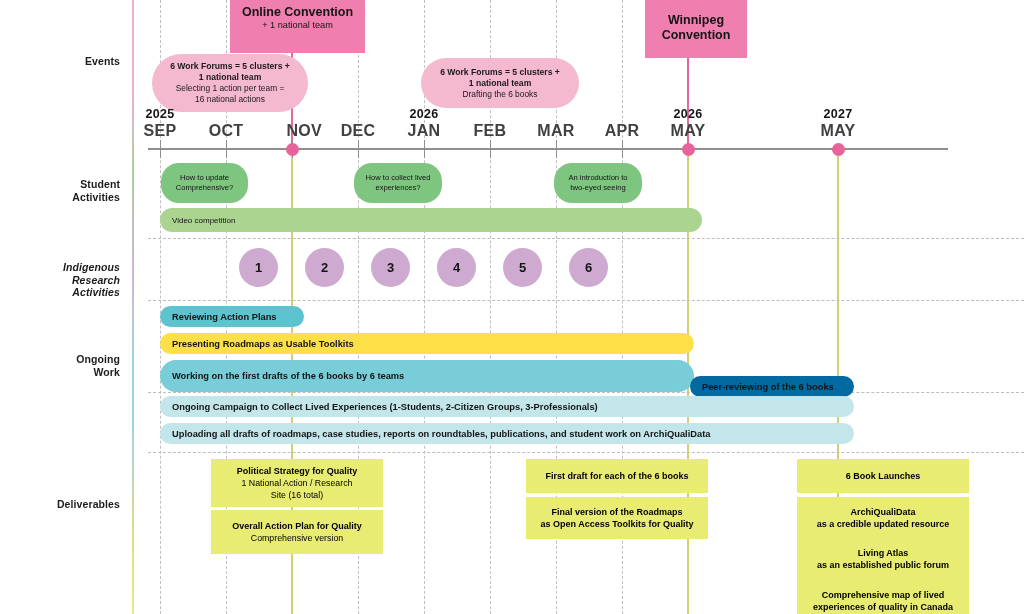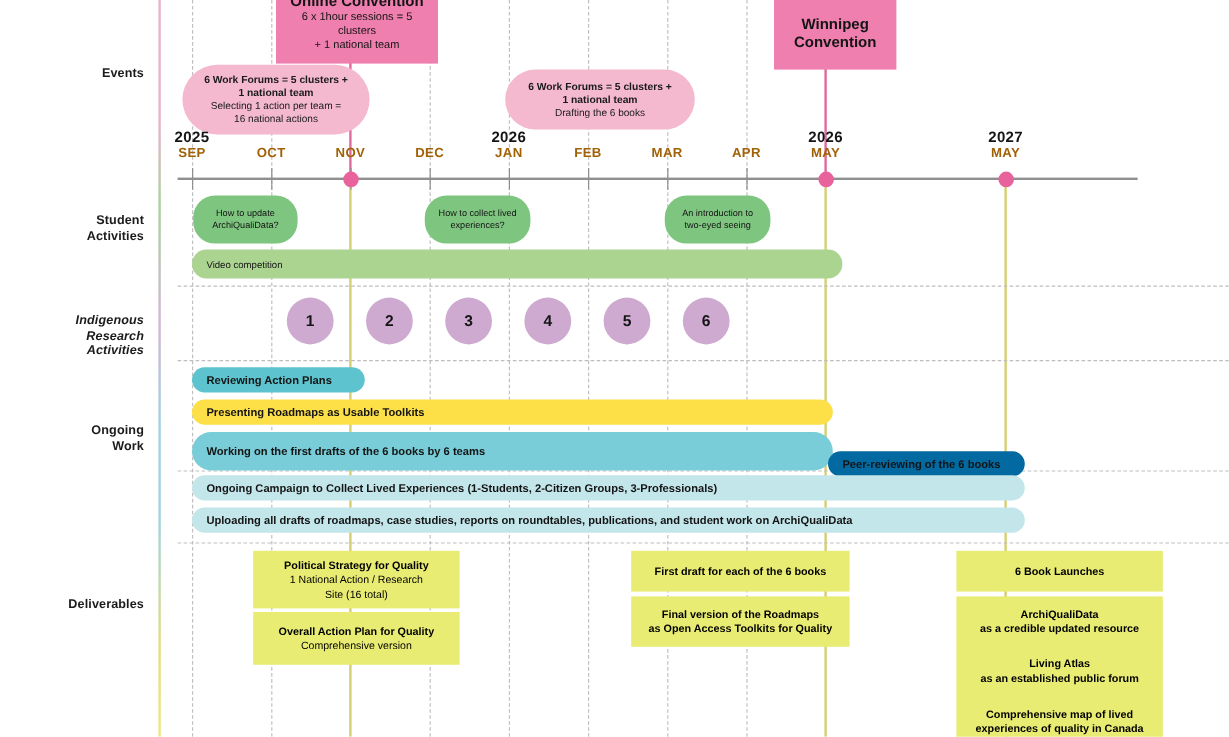--- a/index.html
+++ b/index.html
@@ -43,21 +43,21 @@
   
   .axis-line{
     position:absolute;left:148px;width:800px;top:148px;height:2px;
     background:#8f8f8f;
   }
   .tick{
     position:absolute;width:1px;height:18px;background:#8f8f8f;top:140px;
   }
   .mlabel{
     position:absolute;text-align:center;width:60px;
-    font-weight:bold;font-size:11px;color:#a16207;letter-spacing:.3px;
+    font-weight:bold;font-size:16px;color:#404040;letter-spacing:.3px;
   }
   .ylabel{
     position:absolute;text-align:center;width:60px;
     font-weight:bold;font-size:12.5px;color:#151515;letter-spacing:.3px;
   }
   .node{
     position:absolute;width:13px;height:13px;border-radius:50%;
     background:#e8639b;top:142.5px;
   }
 
@@ -160,21 +160,20 @@
 
   <div class="rowlabel" style="top:353px;">
     <div>Ongoing</div>
     <div>Work</div>
   </div>
 
   <div class="rowlabel" style="top:498px;">Deliverables</div>
 
   <div class="evt-box" style="left:230px;top:-16px;width:123px;height:61px;">
     <div class="t1">Online Convention</div>
-    <div class="t2">6 x 1hour sessions = 5 clusters</div>
     <div class="t2">+ 1 national team</div>
   </div>
 
   <div class="evt-box" style="left:645px;top:-2px;width:90px;height:52px;">
     <div class="t1">Winnipeg</div>
     <div class="t1">Convention</div>
   </div>
 
   <div class="evt-pill" style="left:152px;top:54px;width:136px;height:50px;">
     <div class="b">6 Work Forums = 5 clusters +</div>
@@ -204,32 +203,32 @@
   <div class="node" style="left:681.5px;"></div>
   <div class="node" style="left:831.5px;"></div>
 
   <div class="ylabel" style="left:130px;top:107px;">2025</div>
   <div class="ylabel" style="left:394px;top:107px;">2026</div>
   <div class="ylabel" style="left:658px;top:107px;">2026</div>
   <div class="ylabel" style="left:808px;top:107px;">2027</div>
 
   <div class="mlabel" style="left:130px;top:122px;">SEP</div>
   <div class="mlabel" style="left:196px;top:122px;">OCT</div>
-  <div class="mlabel" style="left:262px;top:122px;">NOV</div>
+  <div class="mlabel" style="left:262px;top:122px;text-align:right;">NOV</div>
   <div class="mlabel" style="left:328px;top:122px;">DEC</div>
   <div class="mlabel" style="left:394px;top:122px;">JAN</div>
   <div class="mlabel" style="left:460px;top:122px;">FEB</div>
   <div class="mlabel" style="left:526px;top:122px;">MAR</div>
   <div class="mlabel" style="left:592px;top:122px;">APR</div>
   <div class="mlabel" style="left:658px;top:122px;">MAY</div>
   <div class="mlabel" style="left:808px;top:122px;">MAY</div>
 
   <div class="green-pill" style="left:161px;top:163px;width:75px;height:36px;flex-direction:column;">
     <div>How to update</div>
-    <div>ArchiQualiData?</div>
+    <div>Comprehensive?</div>
   </div>
 
   <div class="green-pill" style="left:354px;top:163px;width:76px;height:36px;flex-direction:column;">
     <div>How to collect lived</div>
     <div>experiences?</div>
   </div>
 
   <div class="green-pill" style="left:554px;top:163px;width:76px;height:36px;flex-direction:column;">
     <div>An introduction to</div>
     <div>two-eyed seeing</div>

